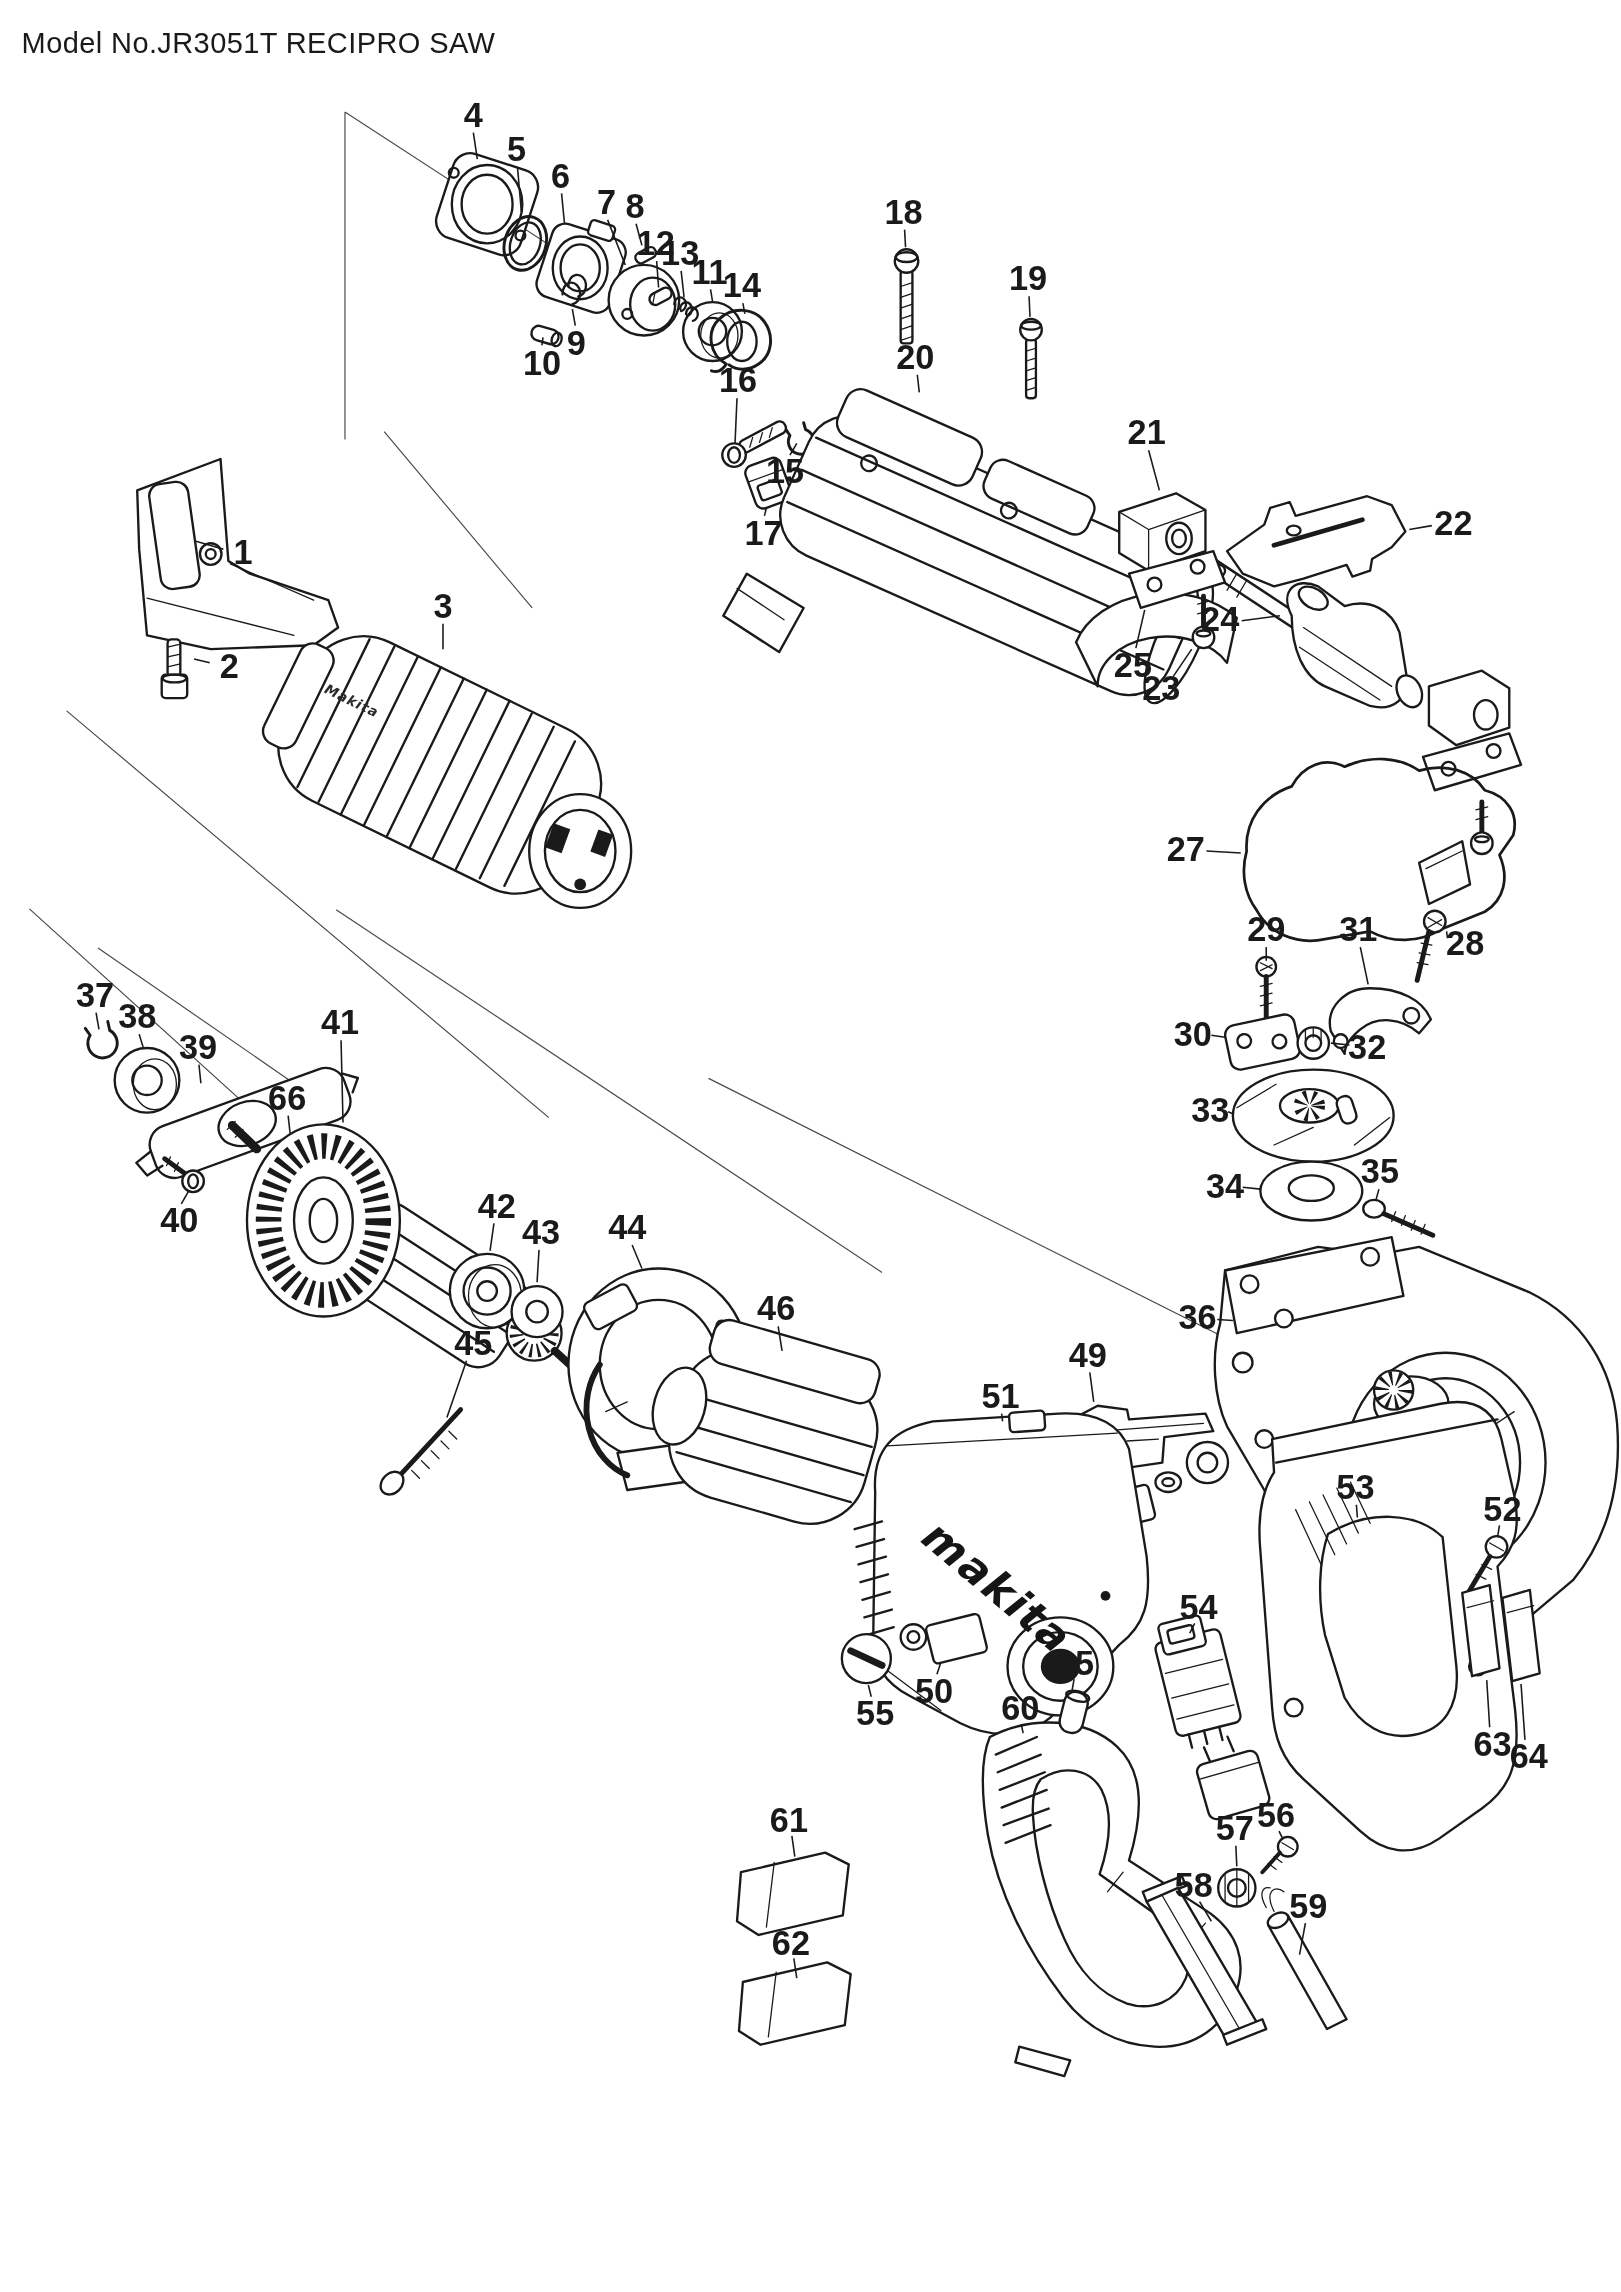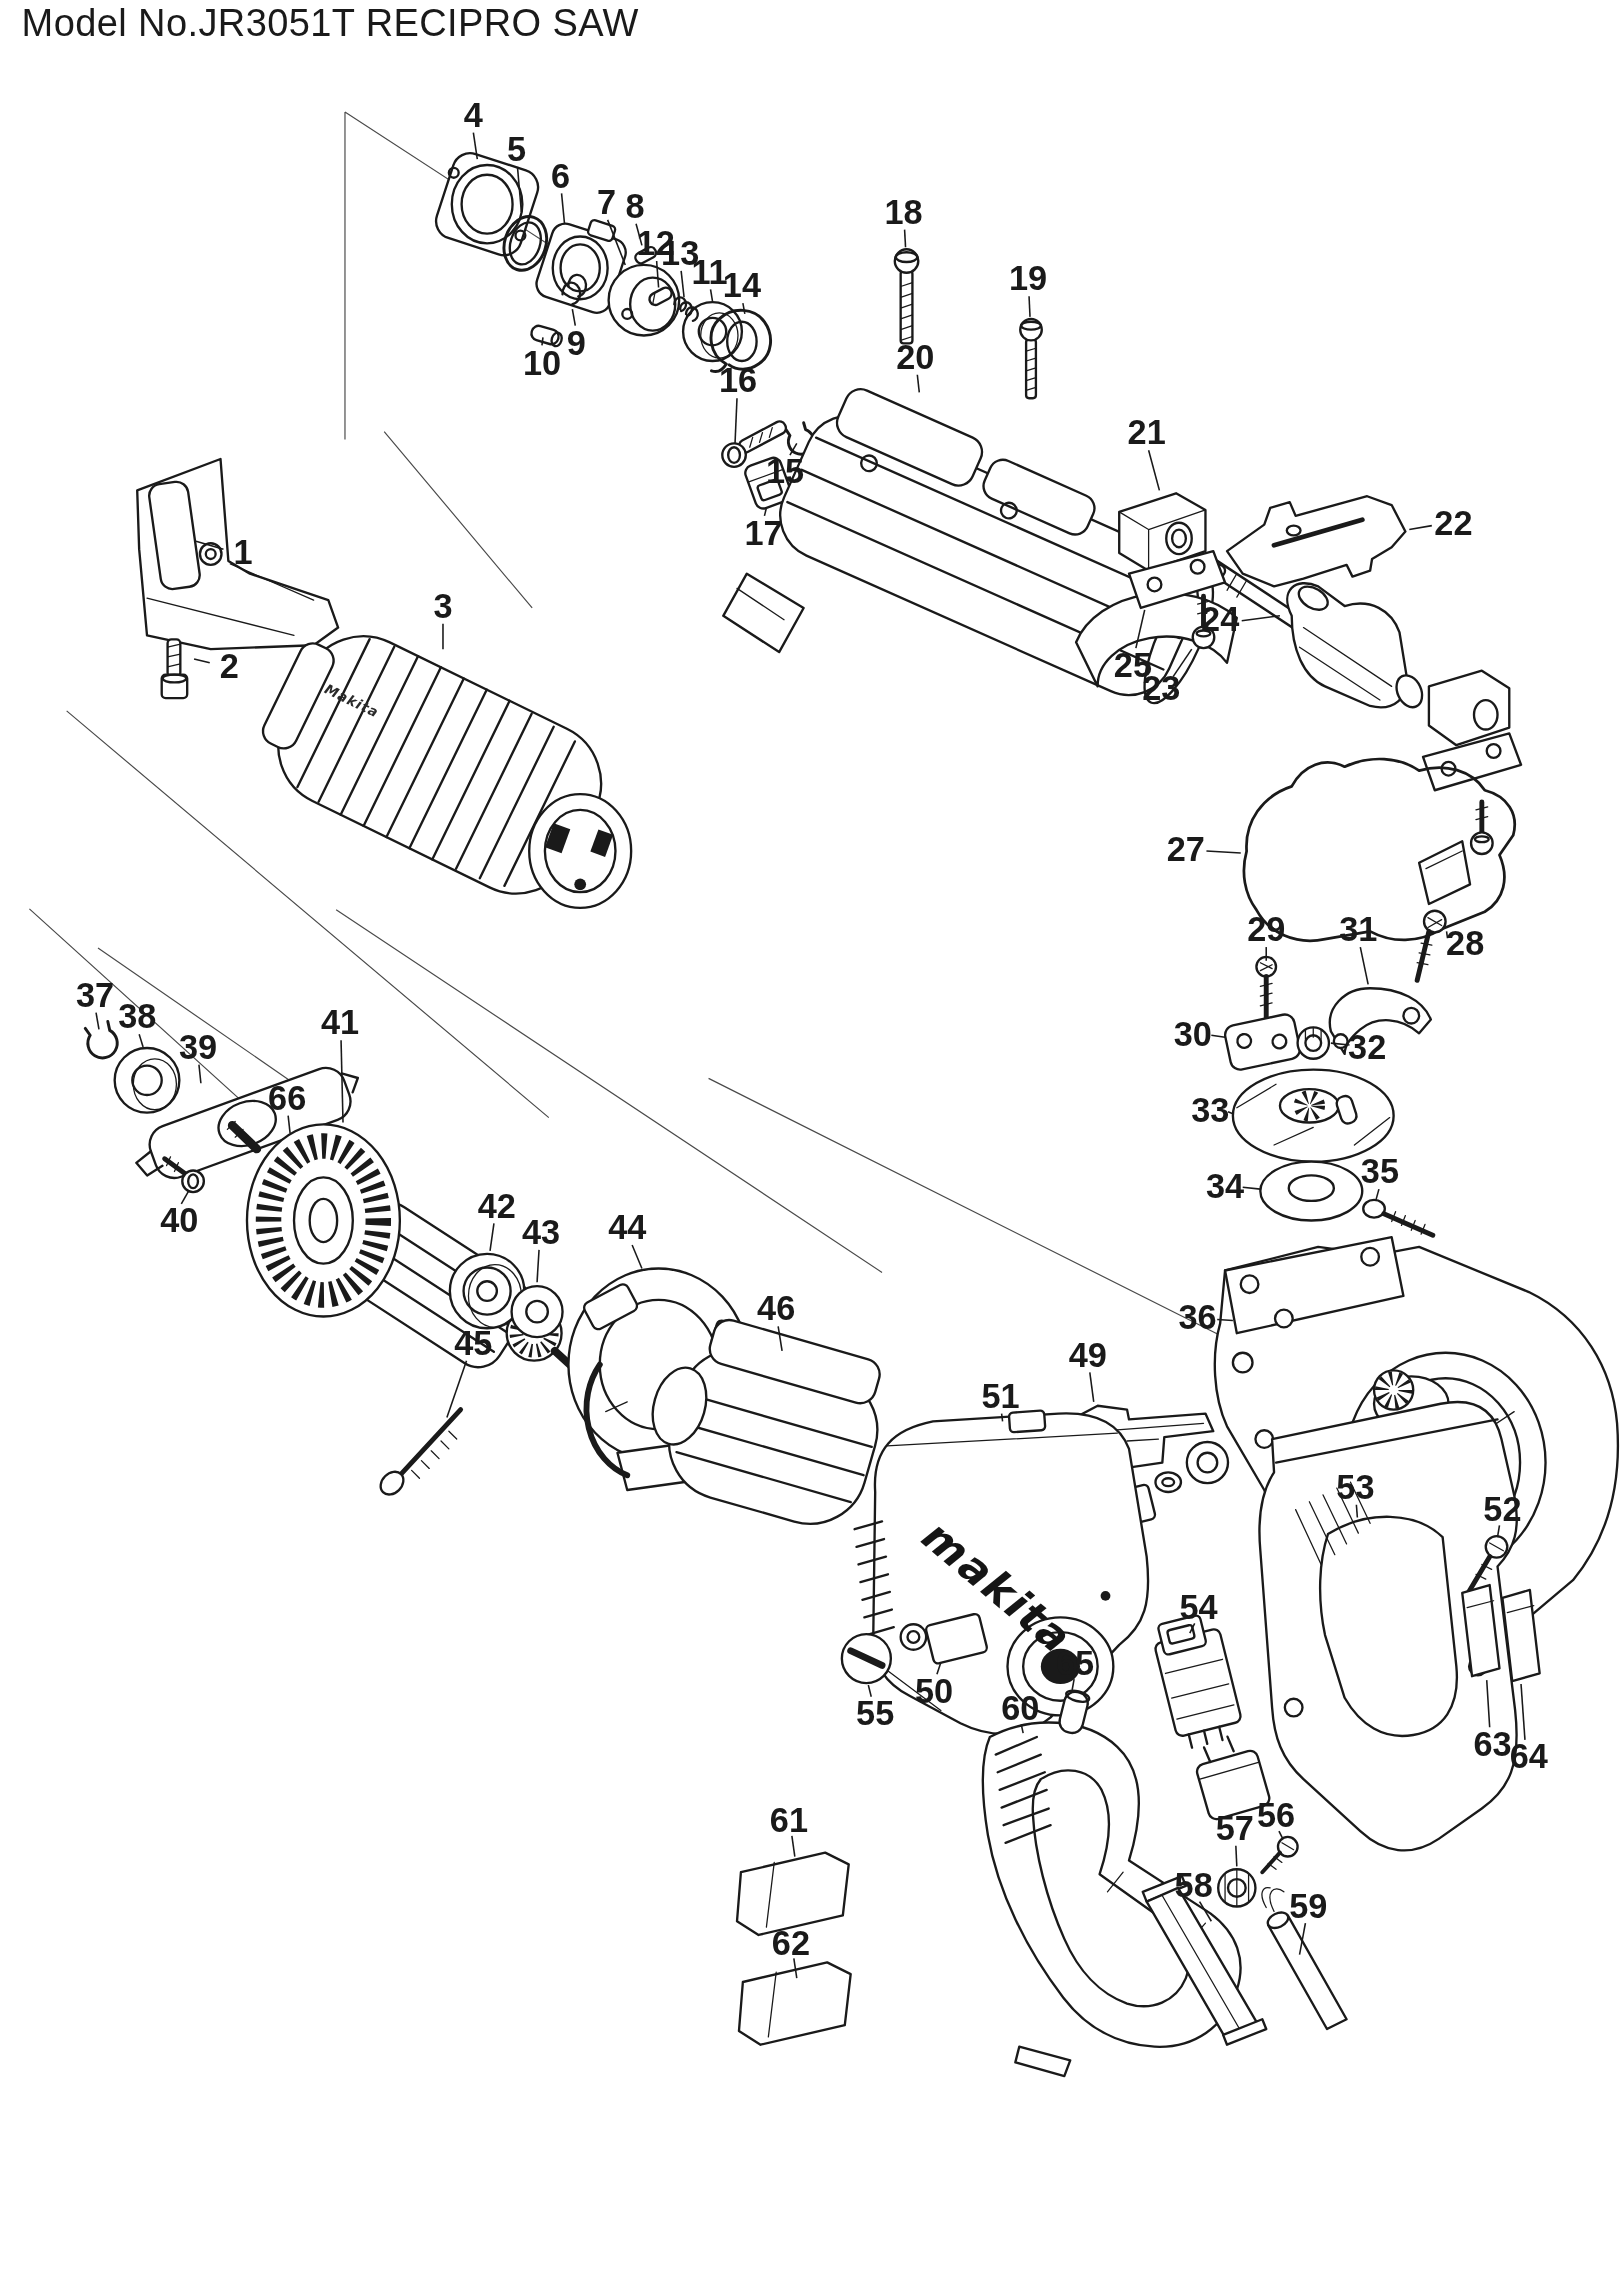--- a/index.html
+++ b/index.html
@@ -1,18 +1,18 @@
 <!DOCTYPE html>
 <html><head>
 <meta charset="utf-8">
 <style>
   html,body{margin:0;padding:0;background:#fff;}
   .canvas{position:relative;width:1621px;height:2293px;background:#fff;overflow:hidden;
           font-family:"Liberation Sans",sans-serif;}
-  .title{position:absolute;left:21.6px;top:2px;font-size:38px;font-weight:500;color:#1a1a1a;
+  .title{position:absolute;left:21.6px;top:27px;font-size:29px;font-weight:500;color:#1a1a1a;
          letter-spacing:0.4px;white-space:nowrap;}
   svg{position:absolute;left:0;top:0;}
   .s{fill:#ffffff;stroke:#1a1a1a;stroke-width:2.4;stroke-linejoin:round;stroke-linecap:round;}
   .ln{fill:none;stroke:#1a1a1a;stroke-width:2.4;stroke-linejoin:round;stroke-linecap:round;}
   .t{fill:none;stroke:#1a1a1a;stroke-width:1.3;stroke-linecap:round;}
   .thin{fill:none;stroke:#4a4a4a;stroke-width:1.2;}
   .leader{stroke:#1a1a1a;stroke-width:1.6;}
   .plabel{font:600 35px "Liberation Sans",sans-serif;fill:#1a1a1a;text-anchor:middle;}
   .fan{fill:none;stroke:#1a1a1a;stroke-width:26;stroke-dasharray:5 6.5;}
   .hatch{fill:none;stroke:#1a1a1a;stroke-width:14;stroke-dasharray:2.5 5;}

